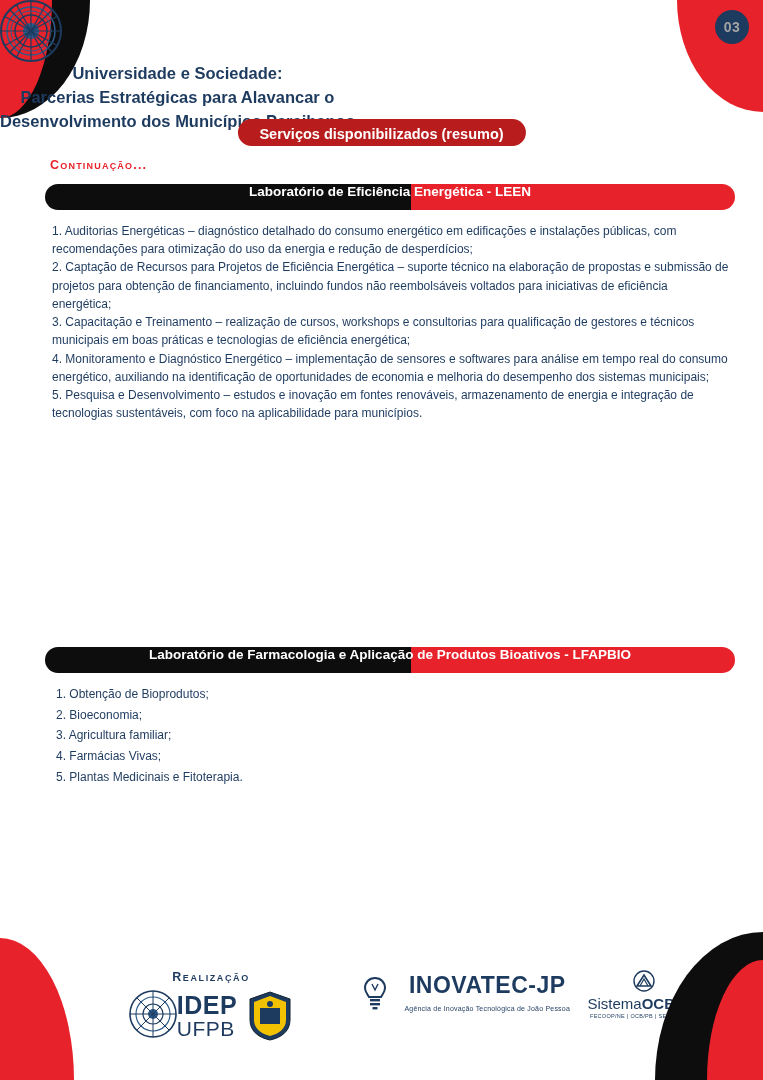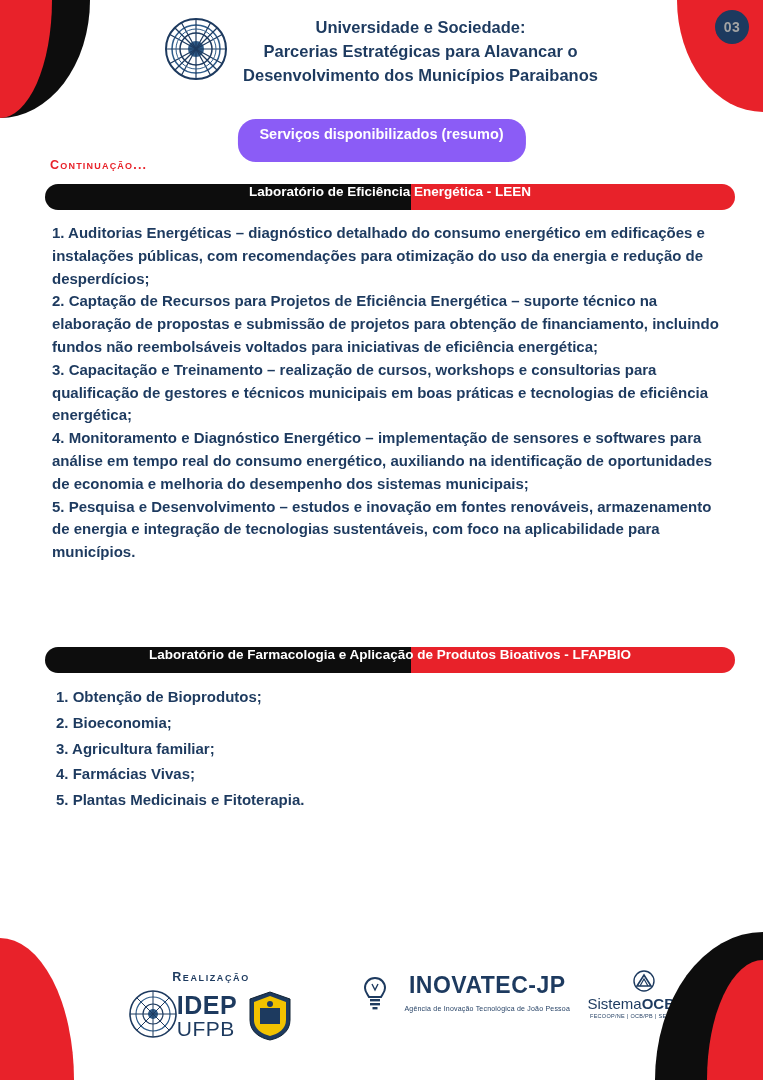--- a/index.html
+++ b/index.html
@@ -76,20 +76,21 @@
   }
 
   
   .header {
     position: absolute;
     top: 16px; left: 0; right: 0;
     height: 100px;
     display: flex;
     align-items: flex-start;
     justify-content: center;
+    flex-direction: column;
   }
   .header-logo {
     width: 62px; height: 62px;
     margin-right: 16px;
     flex: none;
     margin-top: 2px;
   }
   .header-title {
     text-align: center;
     color: #1d3a5f;
@@ -97,25 +98,25 @@
     font-weight: bold;
     line-height: 1.45;
     max-width: 470px;
   }
 
   .subtitle-pill {
     position: absolute;
     top: 119px;
     left: 50%;
     transform: translateX(-50%);
-    background: #8b5cf6;
+    background: #b91c1c;
     color: #ffffff;
     font-size: 14.5px;
     font-weight: bold;
-    padding: 7px 22px 20px;
+    padding: 7px 22px 4px;
     border-radius: 18px;
     white-space: nowrap;
   }
 
   .continuation {
     position: absolute;
     top: 158px;
     left: 50px;
     color: #e8222a;
     font-size: 12.5px;
@@ -161,24 +162,24 @@
   }
 
   #bar-leen { top: 184px; }
   #bar-lfapbio { top: 647px; }
 
   
   .body-block {
     position: absolute;
     left: 52px;
     width: 678px;
-    font-size: 15px;
+    font-size: 12px;
     line-height: 1.52;
     color: #1d3a5f;
-    font-weight: 700;
+    font-weight: 400;
   }
   #leen-body { top: 222px; }
   #lfapbio-body {
     top: 684px;
     left: 56px;
     line-height: 1.72;
   }
   .body-block p { margin: 0; }
 
   

